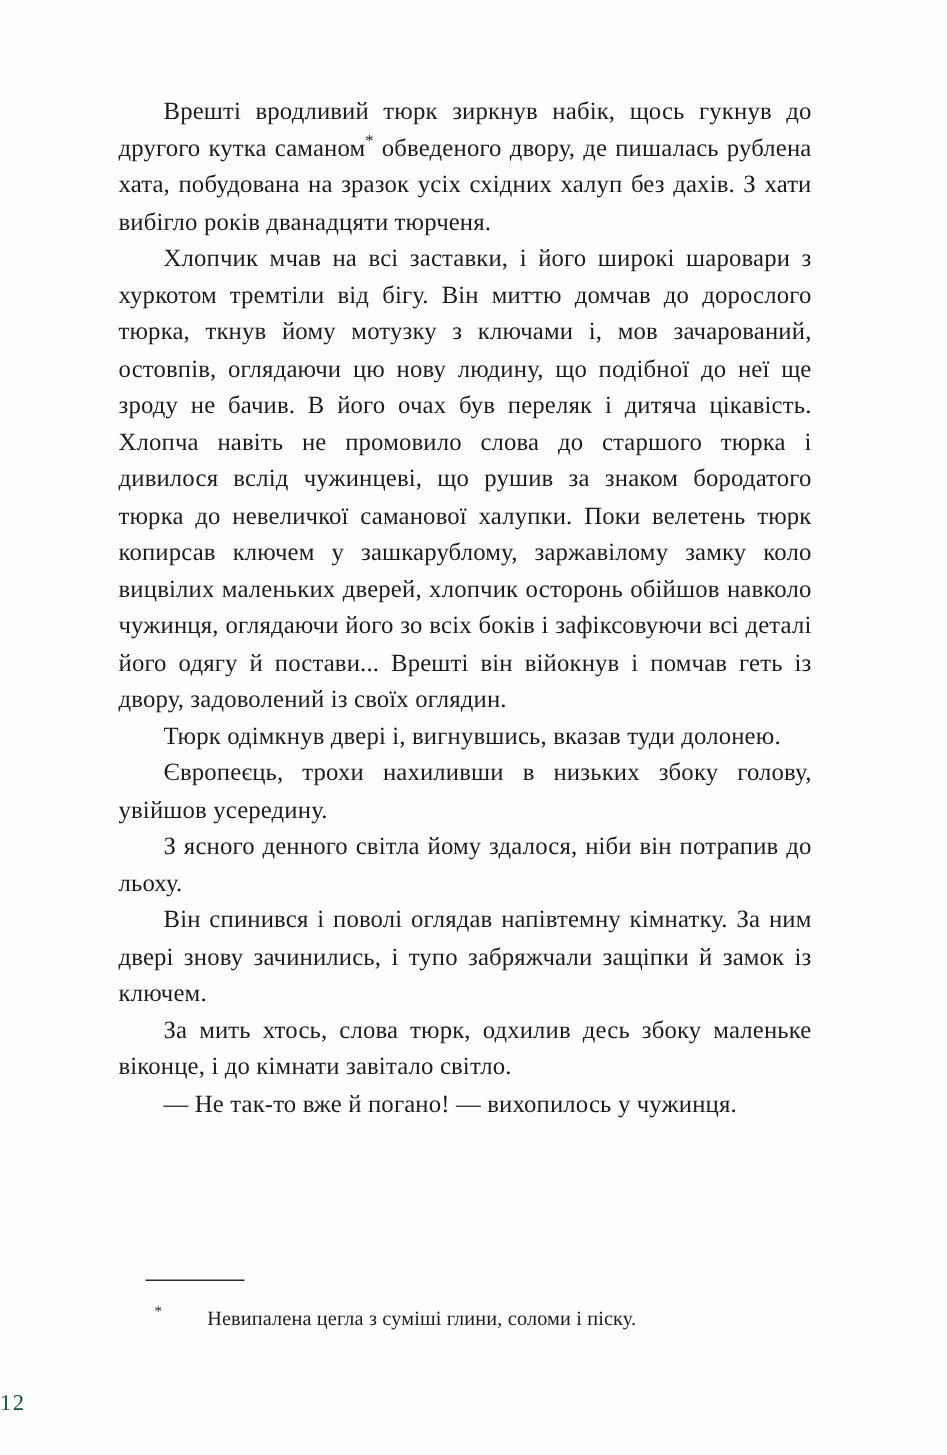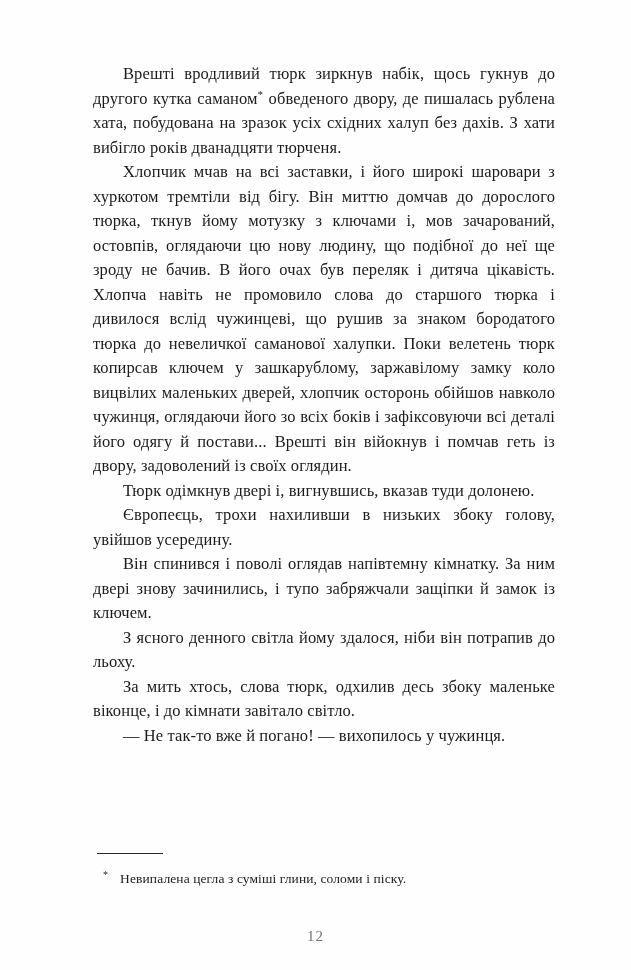--- a/index.html
+++ b/index.html
@@ -14,21 +14,21 @@
       height: 970px;
       background: #fefefe;
       color: #1b1b1b;
       font-family: "Liberation Serif", "DejaVu Serif", serif;
       overflow: hidden;
     }
 
     .text-block {
       position: absolute;
       top: 62px;
-      left: 93px;
+      left: 79px;
       width: 462px;
       font-size: 16.5px;
       line-height: 24.5px;
       text-align: justify;
       letter-spacing: 0.1px;
     }
 
     .text-block p {
       text-indent: 30px;
     }
@@ -60,52 +60,51 @@
       letter-spacing: 0.1px;
     }
 
     .footnote-text .fn-marker {
       font-size: 10px;
       vertical-align: super;
       line-height: 0;
     }
 
     .footnote-text .fn-body {
-      margin-left: 12px;
+      margin-left: 30px;
     }
 
     .page-number {
       position: absolute;
       top: 928px;
       left: 0;
       right: 0;
-      text-align: center;
       font-size: 15px;
       letter-spacing: 1px;
-      color: #737373;
+      color: #14532d;
     }
   </style>
 </head>
 <body>
 
 <div class="book-page">
 
   <div class="text-block">
 
     <p><span>Врешті вродливий тюрк зиркнув набік, щось гукнув до другого кутка саманом</span><sup class="fn-marker-inline">*</sup><span> обведеного двору, де пишалась рублена хата, побудована на зразок усіх східних халуп без дахів. З хати вибігло років дванадцяти тюрченя.</span></p>
 
     <p>Хлопчик мчав на всі заставки, і його широкі шаровари з хуркотом тремтіли від бігу. Він миттю домчав до дорослого тюрка, ткнув йому мотузку з ключами і, мов зачарований, остовпів, оглядаючи цю нову людину, що подібної до неї ще зроду не бачив. В його очах був переляк і дитяча цікавість. Хлопча навіть не промовило слова до старшого тюрка і дивилося вслід чужинцеві, що рушив за знаком бородатого тюрка до невеличкої саманової халупки. Поки велетень тюрк копирсав ключем у зашкарублому, заржавілому замку коло вицвілих маленьких дверей, хлопчик осторонь обійшов навколо чужинця, оглядаючи його зо всіх боків і зафіксовуючи всі деталі його одягу й постави... Врешті він війокнув і помчав геть із двору, задоволений із своїх оглядин.</p>
 
     <p>Тюрк одімкнув двері і, вигнувшись, вказав туди долонею.</p>
 
     <p>Європеєць, трохи нахиливши в низьких збоку голову, увійшов усередину.</p>
 
+    <p>З ясного денного світла йому здалося, ніби він потрапив до льоху.</p>
+
     <p>Він спинився і поволі оглядав напівтемну кімнатку. За ним двері знову зачинились, і тупо забряжчали защіпки й замок із ключем.</p>
-
-    <p>З ясного денного світла йому здалося, ніби він потрапив до льоху.</p>
 
     <p>За мить хтось, слова тюрк, одхилив десь збоку маленьке віконце, і до кімнати завітало світло.</p>
 
     <p>— Не так-то вже й погано! — вихопилось у чужинця.</p>
 
 
   </div>
 
   <div class="footnote-area">
     <div class="footnote-rule"></div>

